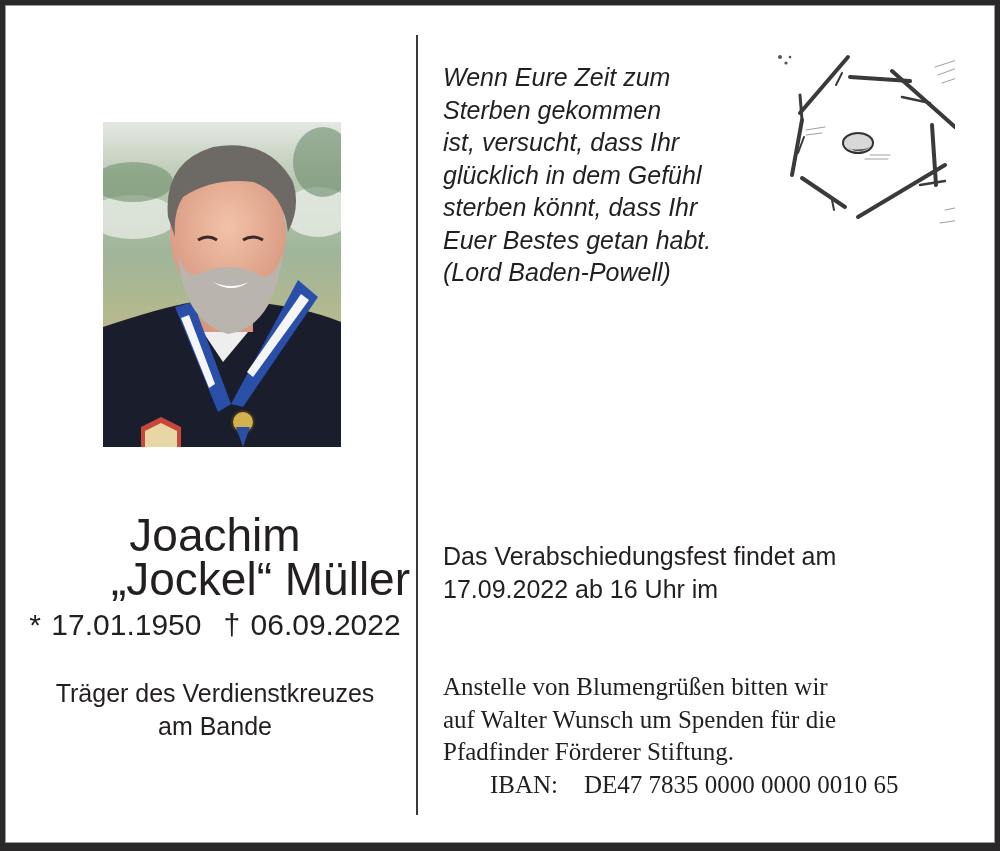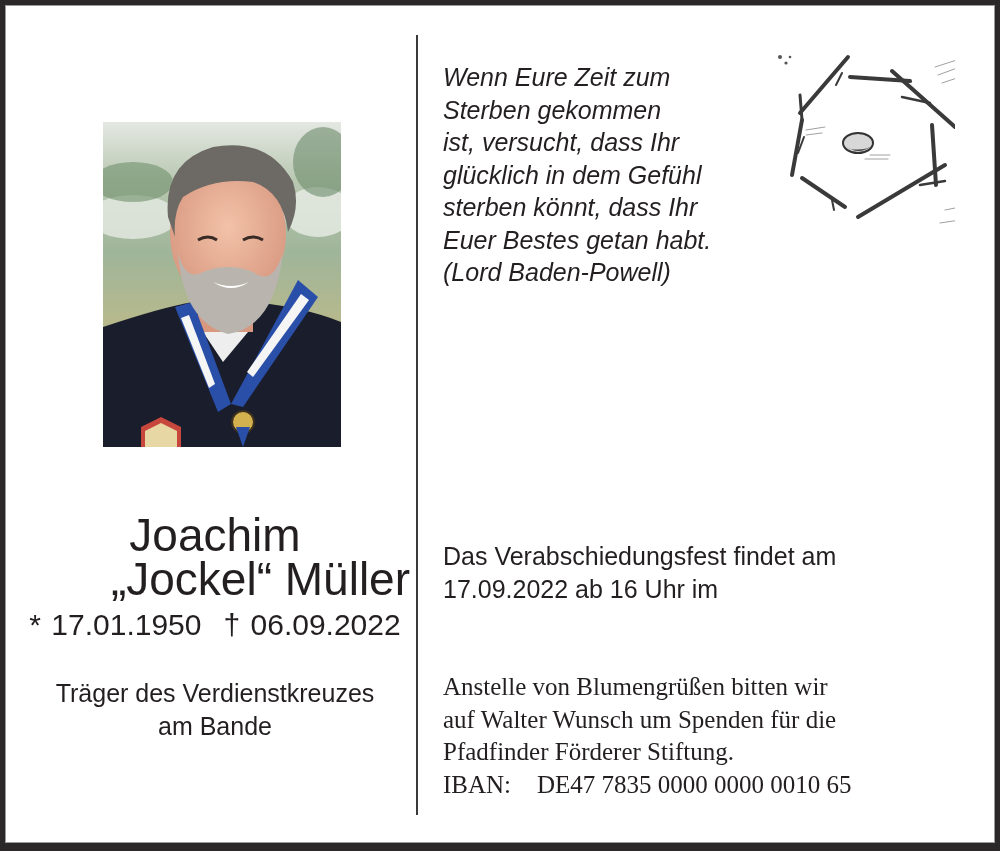--- a/index.html
+++ b/index.html
@@ -40,21 +40,21 @@
     position: absolute; left: 15px; width: 390px; text-align: center;
     top: 647px; font-size: 25px; line-height: 32px; margin-top: 25px;
   }
   
   .rt { position: absolute; left: 438px; font-size: 25px; line-height: 32.5px; white-space: nowrap; }
   .quote { top: 56px; font-style: italic; }
   .family { top: 303px; }
   .event { top: 535px; }
   .donation { top: 666px; font-family: Liberation Serif, serif; }
   .line { display: block; height: 32.5px; }
-  .iban-label { display: inline-block; width: 94px; }
+  .iban-label { display: inline-block; width: 94px; margin-left: 47px; }
   .sketch { position: absolute; left: 765px; top: 40px; width: 185px; height: 185px; }
 </style>
 </head>
 <body>
 
 <div class="card">
 
   <div class="photo" title="Portrait of a smiling bearded man wearing a scout uniform with blue-and-white neckerchief">
     <svg viewBox="0 0 238 325" preserveAspectRatio="none">
       <defs>

